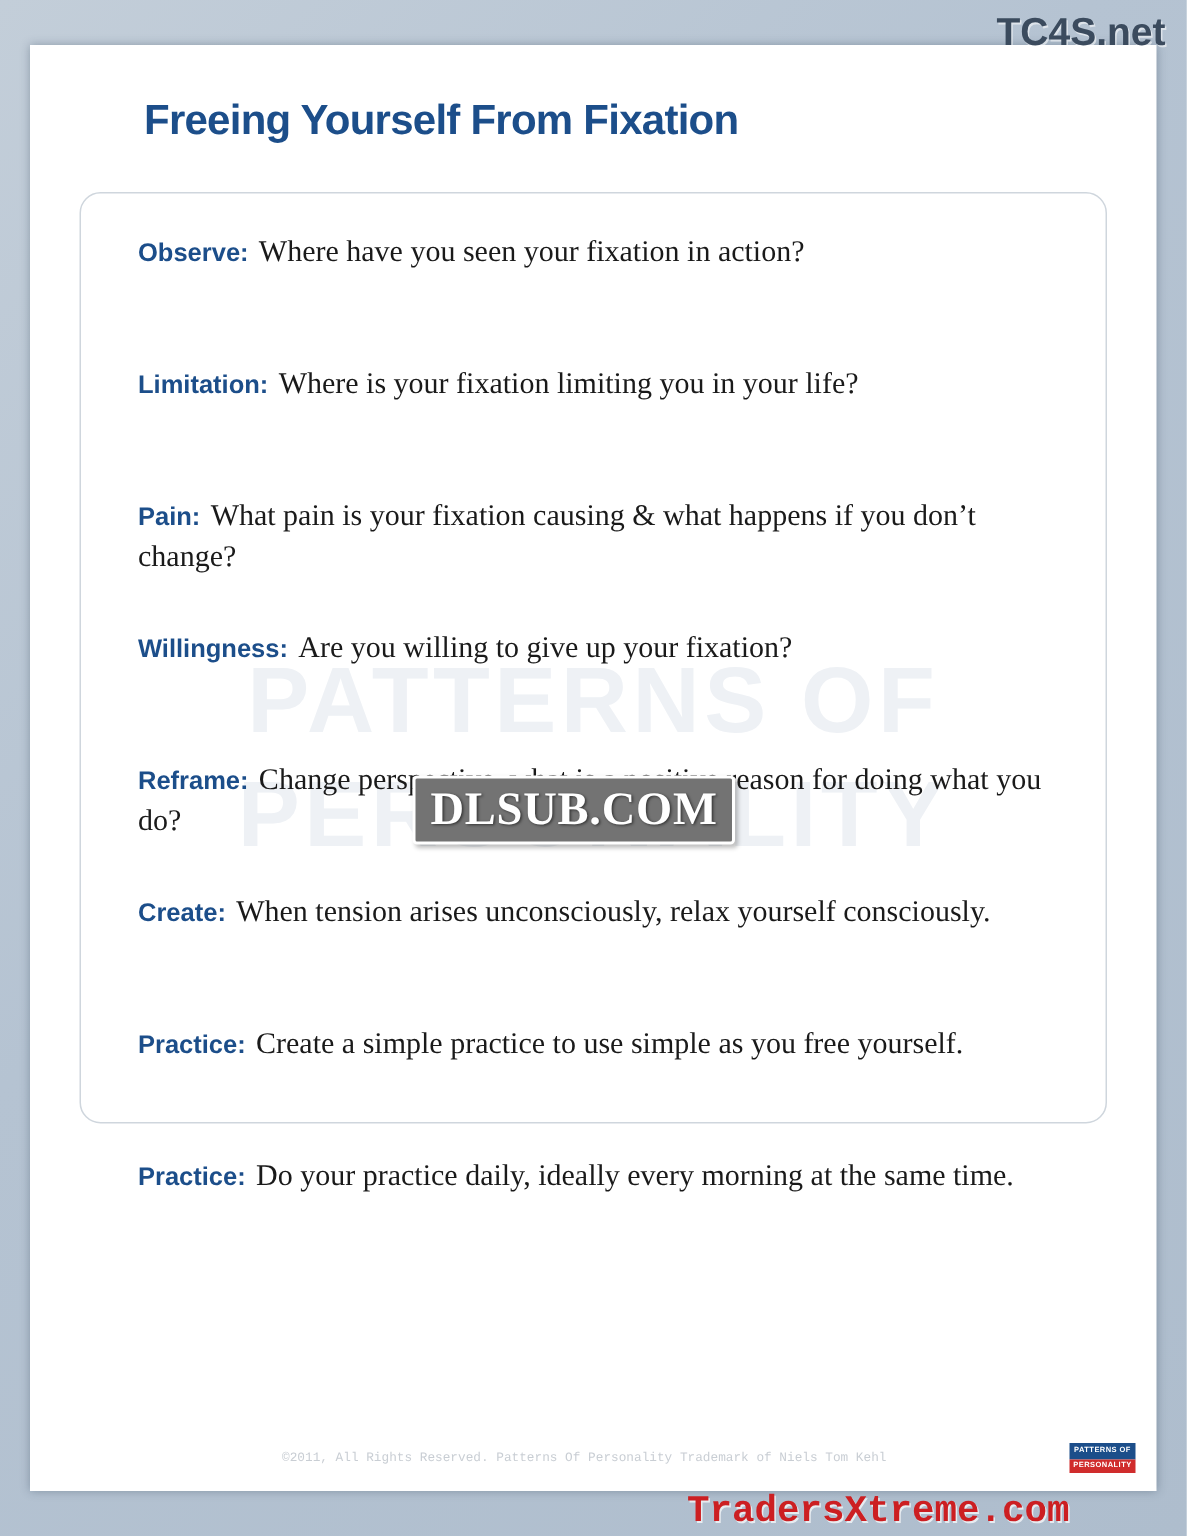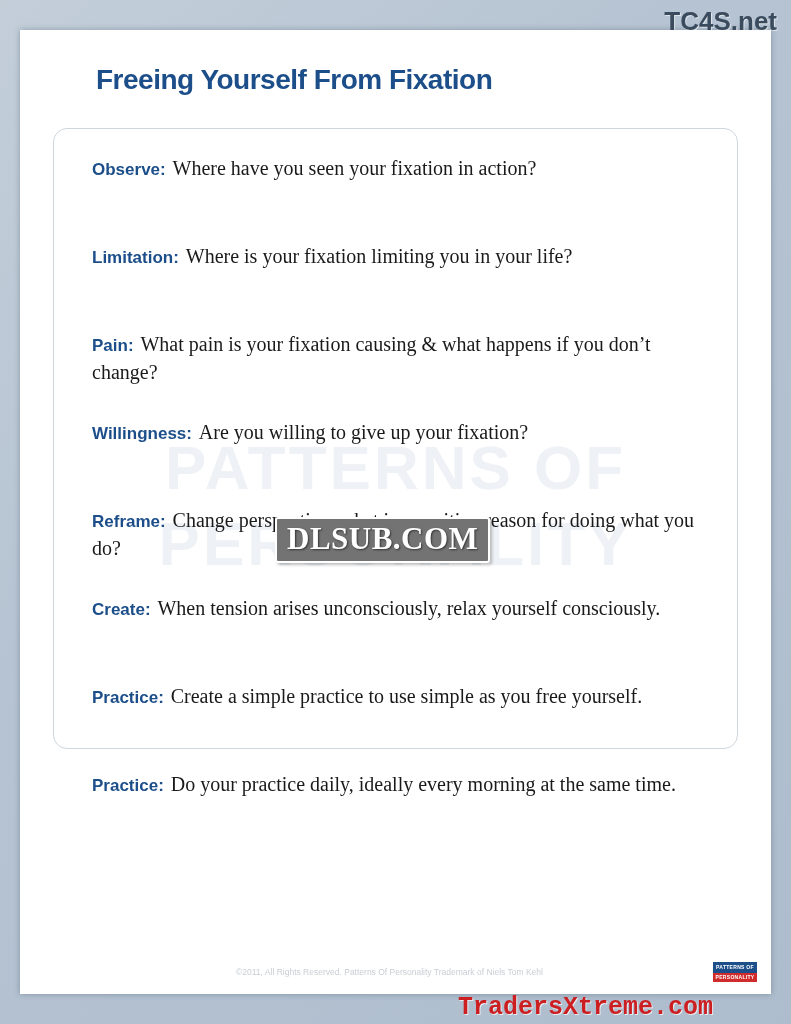--- a/index.html
+++ b/index.html
@@ -133,21 +133,21 @@
     box-shadow: 2px 2px 3px rgba(0,0,0,0.25);
   }
 
   
   .footer-copy {
     position: absolute;
     left: 0;
     right: 12px;
     bottom: 17px;
     text-align: center;
-    font-family: Liberation Sans, sans-serif;
+    font-family: Liberation Mono, monospace;
     font-size: 8.5px;
     color: #c9ced4;
     z-index: 6;
   }
 
   .footer-logo {
     position: absolute;
     right: 14px;
     bottom: 12px;
     width: 44px;

